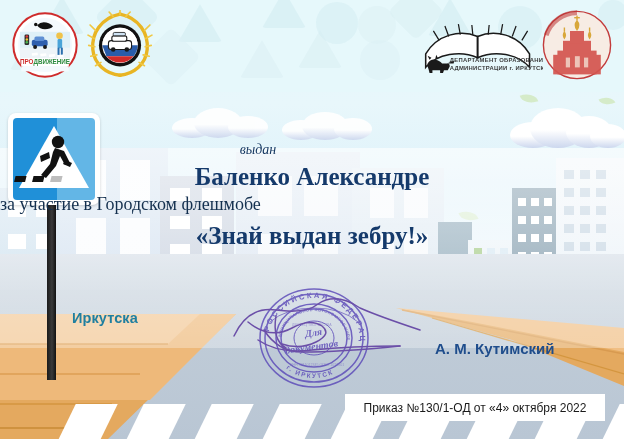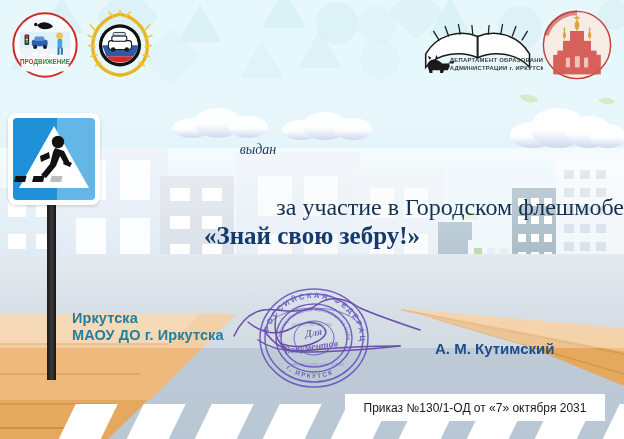--- a/index.html
+++ b/index.html
@@ -93,23 +93,23 @@
   .recipient {
     position:absolute; left:0; top:163px; width:624px;
     text-align:center;
     font-family: "Liberation Serif", serif;
     font-weight: 700;
     font-size: 25px;
     color: #153a6b;
   }
   .reason {
     position:absolute; left:0; top:194px; width:624px;
-    text-align:right;
+    text-align:left;
     font-family: "Liberation Serif", serif;
-    font-size: 24px;
+    font-size: 18px;
     color: #14304f;
   }
   .event {
     position:absolute; left:0; top:222px; width:624px;
     text-align:center;
     font-family: "Liberation Serif", serif;
     font-weight: 700;
     font-size: 25px;
     color: #153a6b;
   }
@@ -501,26 +501,26 @@
           <path d="M52 42 l7 3 l-2 4 l-7 -3z"></path>
           <rect x="14" y="58" width="11" height="6" transform="skewX(-14) translate(3,0)"></rect>
           <rect x="32" y="58" width="11" height="6" transform="skewX(-14) translate(3,0)"></rect>
           <rect x="50" y="58" width="11" height="6" transform="skewX(-14) translate(3,0)" opacity=".28"></rect>
         </g>
       </svg>
     </div>
   </div>
 
   <div class="vydan">выдан</div>
+  <div class="recipient">Баленко Александре</div>
   <div class="reason">за участие в Городском флешмобе</div>
-  <div class="event">«Знай свою зебру!»</div>
+  <div class="event">«Знай выдан зебру!»</div>
 
   <div class="director-block">
     <div>Иркутска</div>
-    <div>МАОУ ДО г. Иркутска</div>
   </div>
 
   <div class="signer">А. М. Кутимский</div>
 
   <div class="stamp">
     <svg viewBox="0 0 112 112" width="112" height="112">
       <g fill="none" stroke="#5b49b8" stroke-width="1.5">
         <ellipse cx="56" cy="56" rx="54" ry="49"></ellipse>
         <ellipse cx="56" cy="56" rx="49" ry="44"></ellipse>
         <ellipse cx="56" cy="56" rx="38" ry="34"></ellipse>
@@ -556,15 +556,15 @@
   <svg style="position:absolute;left:228px;top:288px;width:200px;height:86px;">
     <g fill="none" stroke="#6b4fa8" stroke-width="1.5" stroke-linecap="round">
       <path d="M6 48 q14 -30 42 -26 q30 4 42 -6 q18 -12 42 4 q18 8 60 22"></path>
       <path d="M20 34 q22 18 44 6 q18 -10 30 -2 q10 8 -6 16 q-16 8 -34 2"></path>
       <path d="M36 42 q14 22 38 22 q38 0 98 -6"></path>
       <path d="M30 52 q20 14 54 10 q40 -4 88 -4"></path>
       <path d="M48 28 q-4 24 10 32"></path>
     </g>
   </svg>
 
-  <div class="order-box">Приказ №130/1-ОД от «7» октября 2031</div>
+  <div class="order-box">Приказ №130/1-ОД от «4» октября 2022</div>
 
 </div>
 
 </body></html>

